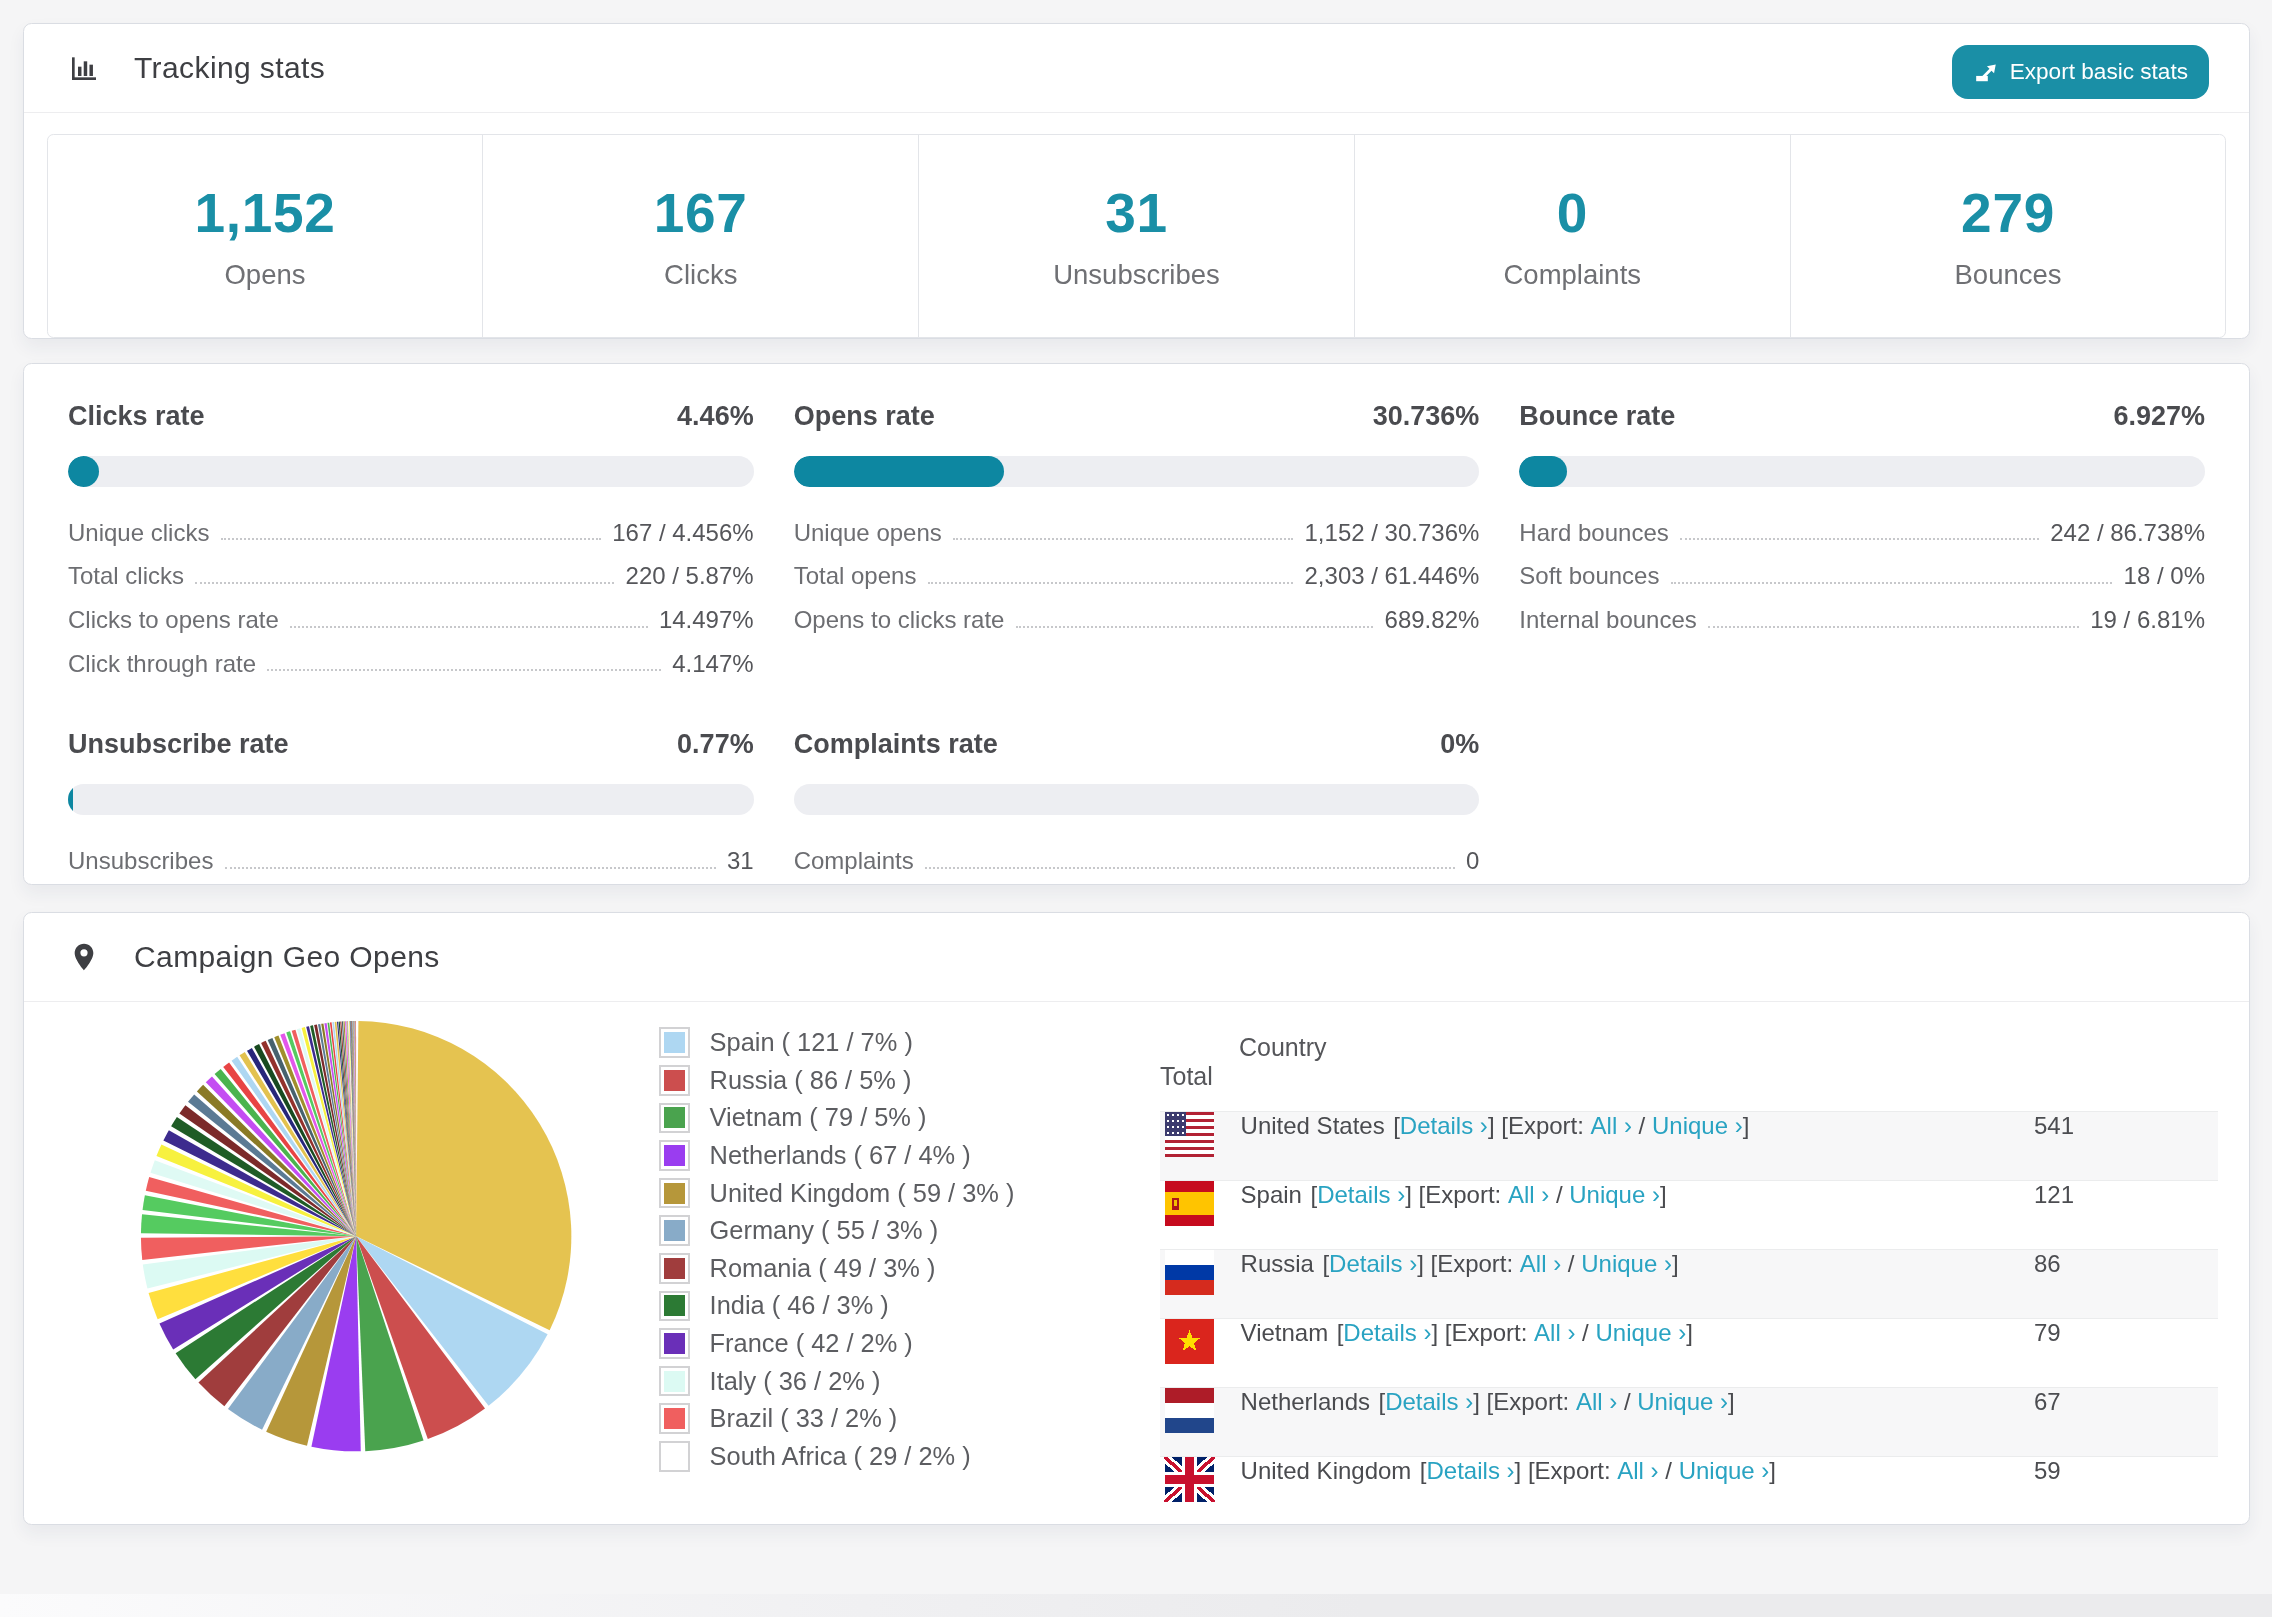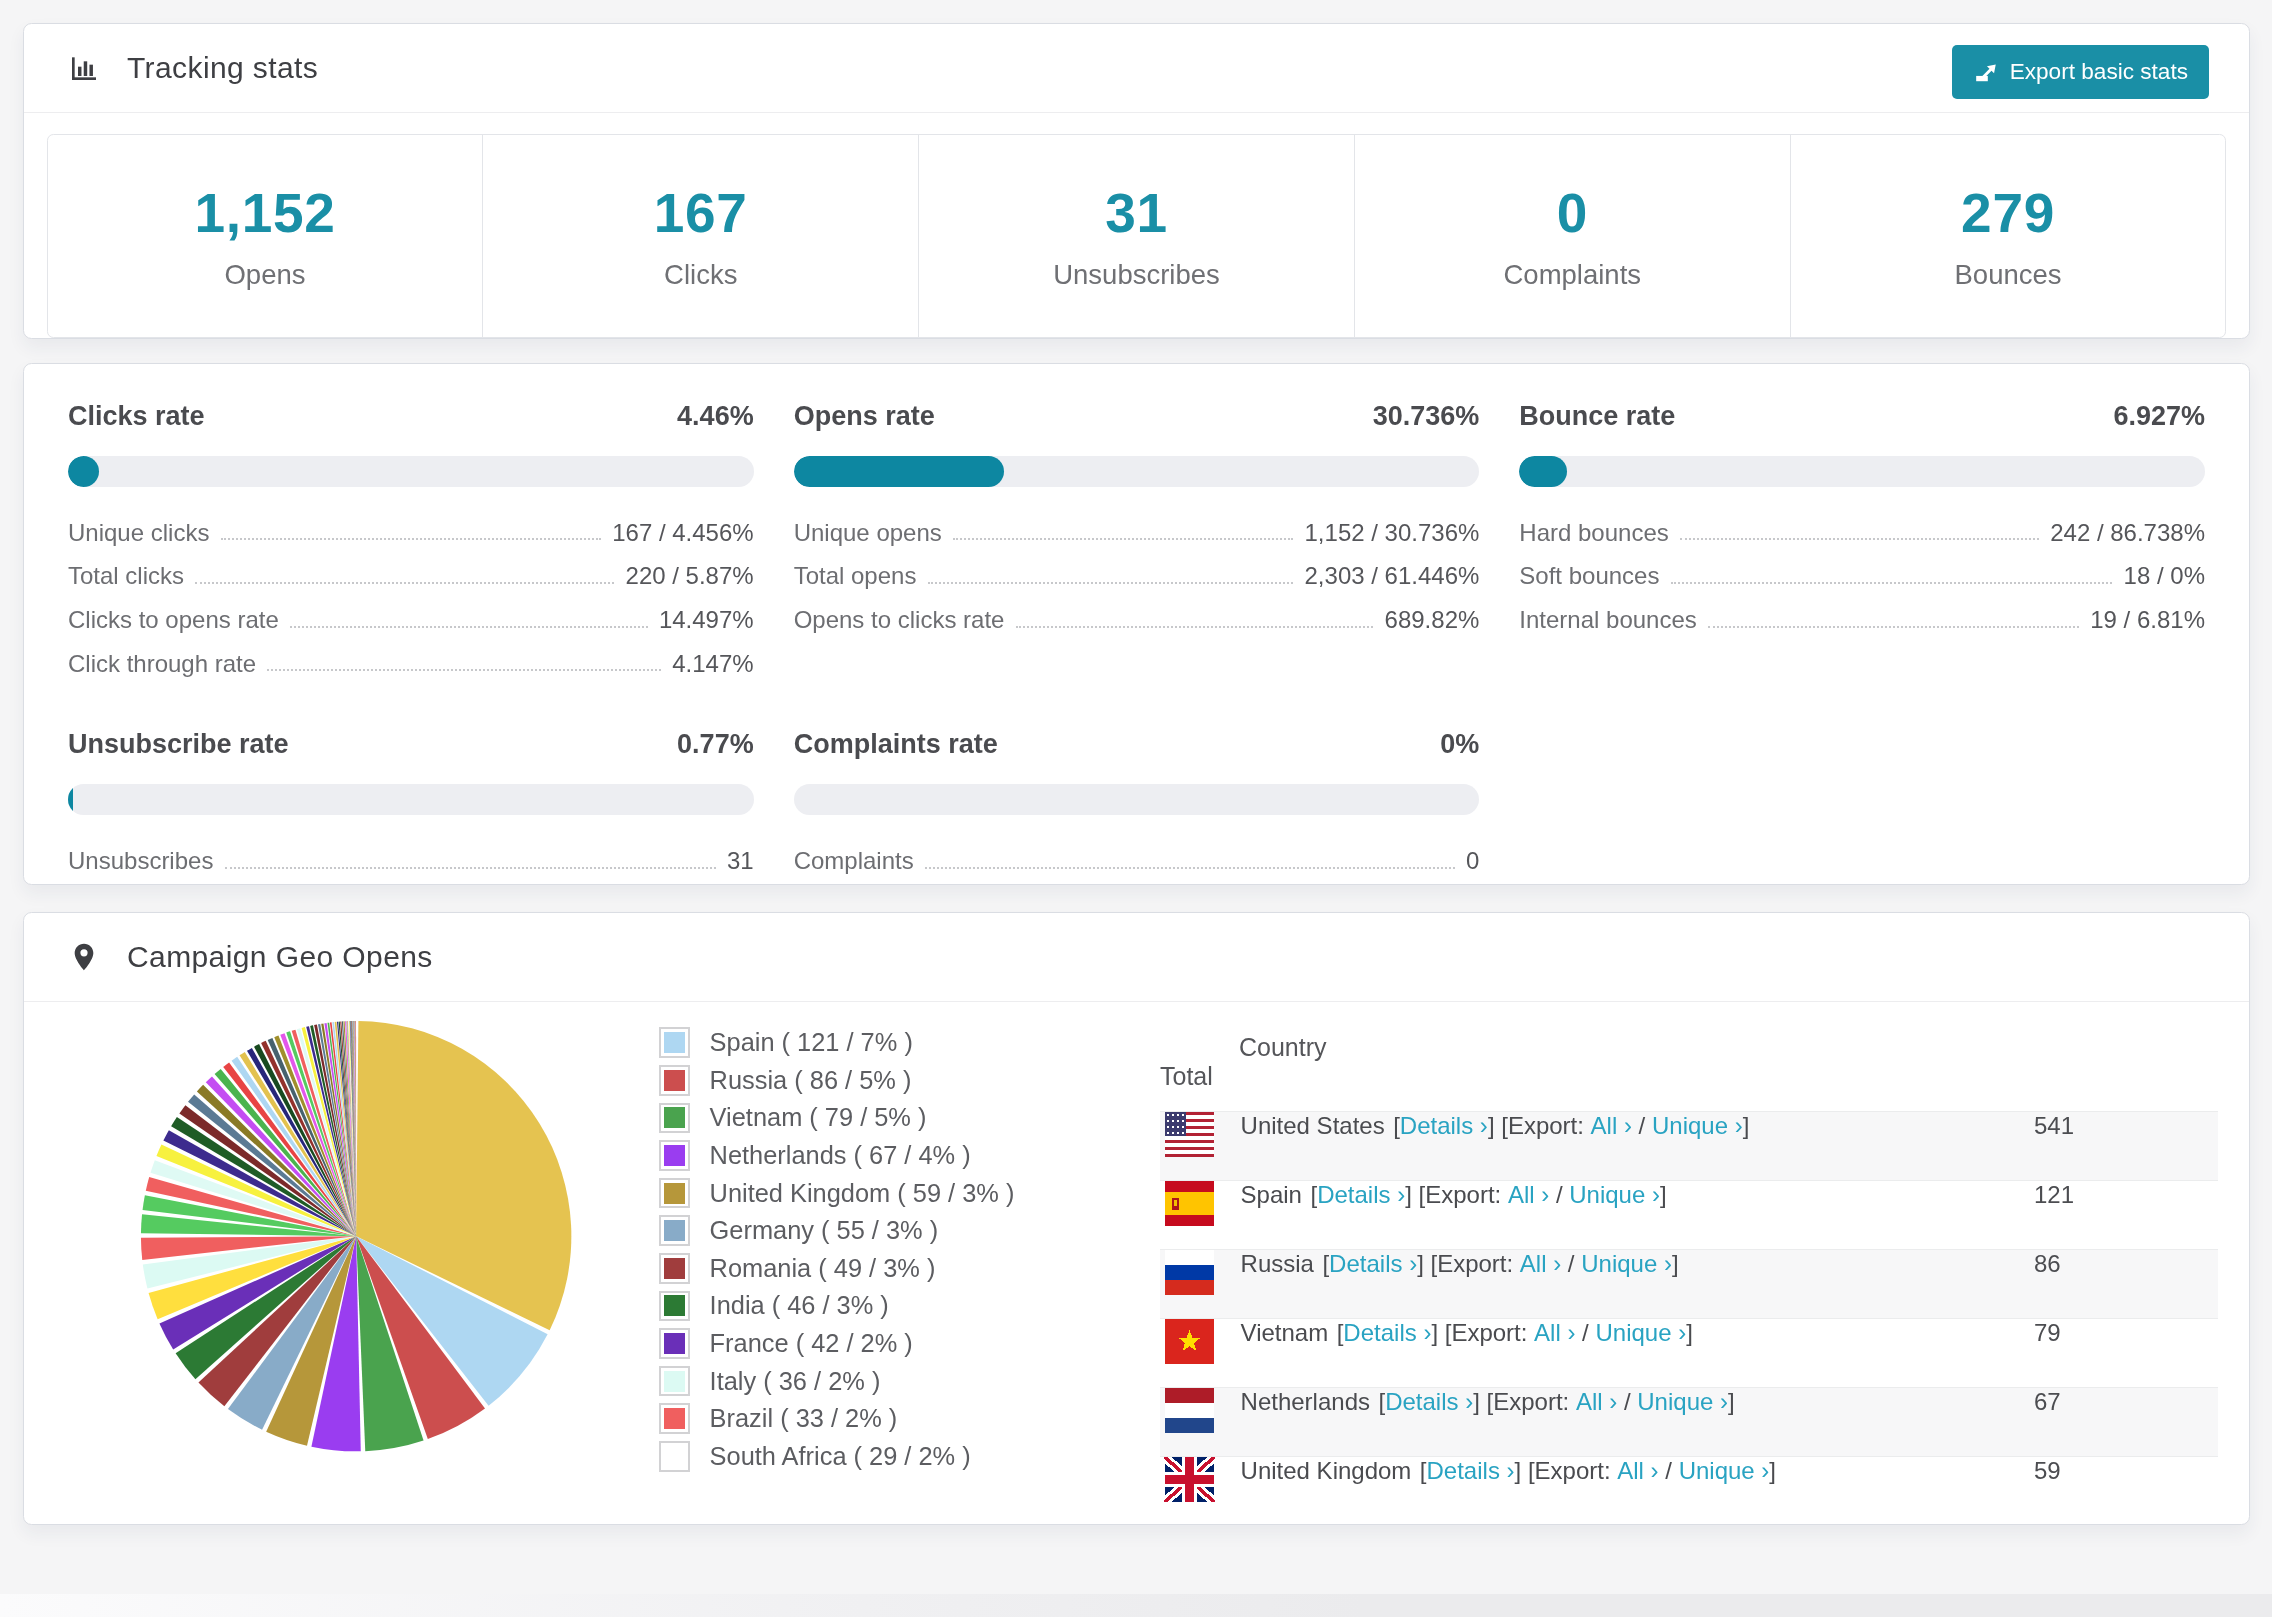--- a/index.html
+++ b/index.html
@@ -10,29 +10,29 @@
     color:#4a4b4f;
   }
   .page{padding:23px 23px 0 23px;}
   .card{
     background:#ffffff;border:1.4px solid #dadde3;border-radius:8.5px;
     box-shadow:0 8.5px 17px rgba(40,50,80,.06);
     box-sizing:border-box;
   }
   
   .card-head{
-    display:flex;align-items:center;gap:27px;
+    display:flex;align-items:center;gap:34px;
     padding:27px 44px;border-bottom:1.4px solid #ededef;position:relative;
   }
   .card-title{font-size:30px;color:#3e3f43;letter-spacing:0.4px;}
   .head-icon{width:32px;height:32px;flex:0 0 auto;display:block;}
   .export-btn{
     position:absolute;right:40px;top:21px;
     display:flex;align-items:center;gap:11.3px;
-    background:var(--accent,#1a8fa6);color:#fff;border:none;border-radius:5px;
+    background:var(--accent,#1a8fa6);color:#fff;border:none;border-radius:16px;
     font-size:22.6px;padding:14px 21px;cursor:pointer;
     font-family:inherit;
   }
   .export-btn svg{width:25.4px;height:25.4px;}
   .stats-wrap{margin:21px 22.6px 0 22.6px;}
   .stats-box{display:flex;border:1.4px solid #e3e5e9;border-radius:6.4px;height:202px;}
   .stat{
     flex:1;display:flex;flex-direction:column;align-items:center;justify-content:center;
     gap:14px;border-right:1.4px solid #e3e5e9;
   }

